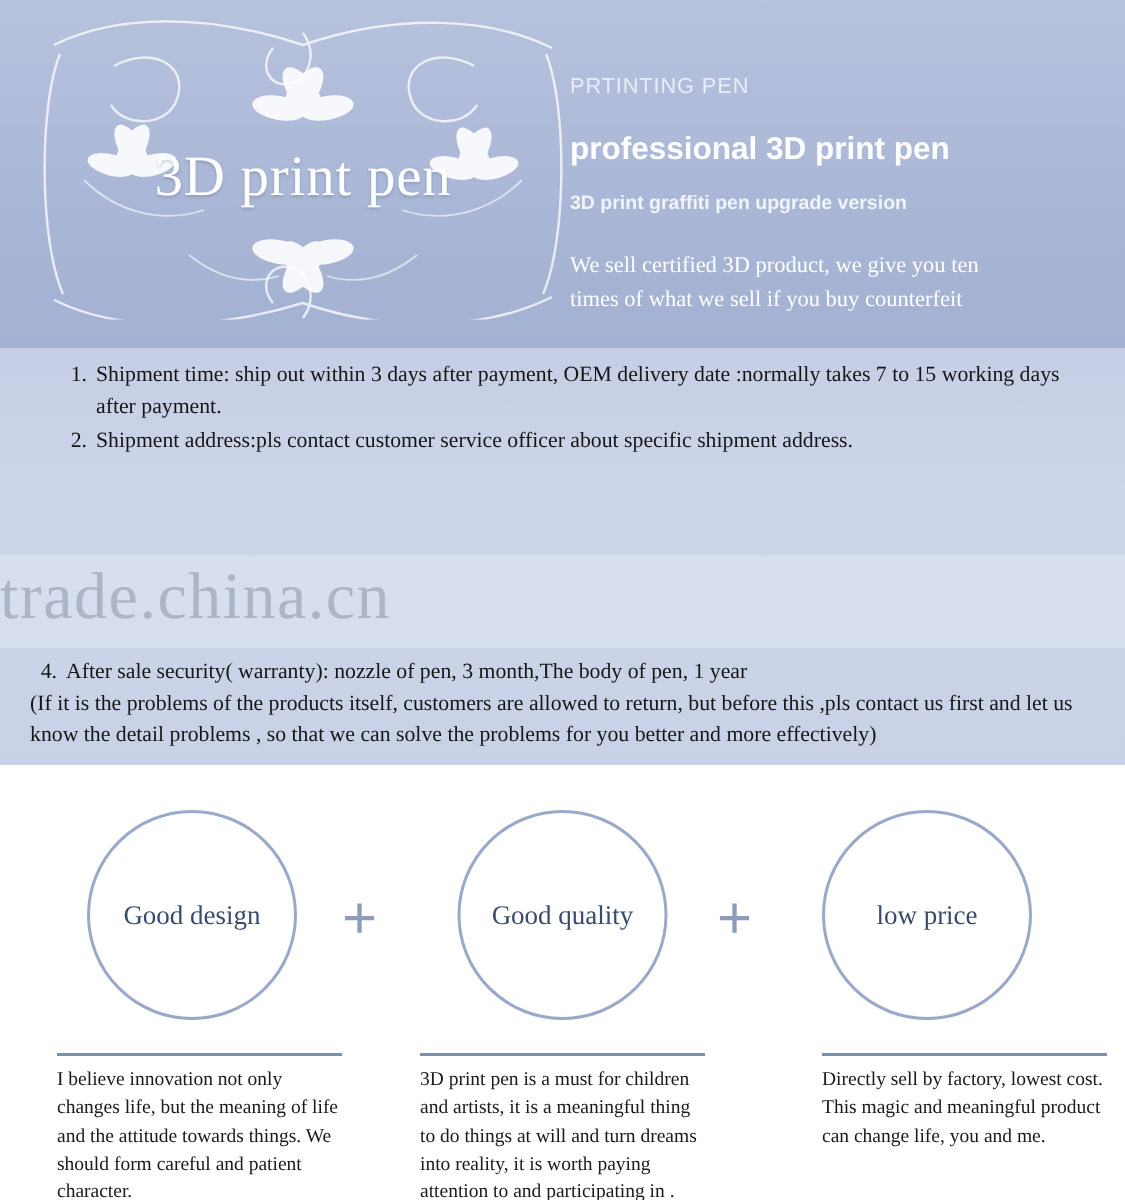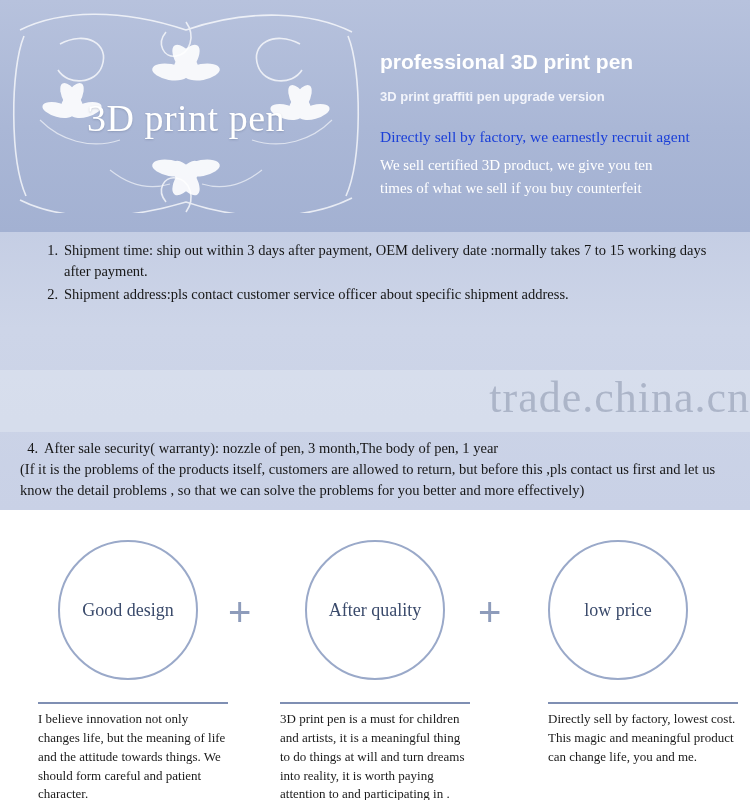--- a/index.html
+++ b/index.html
@@ -18,21 +18,21 @@
 
   
   .top {
     position: relative;
     width: 750px;
     height: 232px;
     background: linear-gradient(180deg,#b7c2dd 0%, #aab7d6 55%, #a3b1d2 100%);
   }
   .hero-left {
     position: absolute;
-    left: 0; top: 0;
+    left: 16px; top: 0;
     width: 372px; height: 213px;
     overflow: hidden;
   }
   .hero-left svg { display:block; }
   .hero-title {
     position: absolute;
     left: 0; top: 96px;
     width: 372px;
     text-align: center;
     color: #ffffff;
@@ -121,21 +121,21 @@
   .watermark-band {
     position: absolute;
     left: 0; top: 138px;
     width: 750px; height: 62px;
     background: rgba(224,229,240,.55);
   }
   .watermark {
     position: absolute;
     left: 0; top: 140px;
     width: 750px;
-    text-align: right;
+    text-align: left;
     font-size: 44px;
     color: #a9b2c6;
     font-family: "Liberation Serif", serif;
     letter-spacing: 1px;
     opacity: .92;
   }
   .post-list {
     position: absolute;
     left: 16px; top: 206px;
     width: 720px;
@@ -265,23 +265,23 @@
           <path d="M40 120 C60 140, 90 150, 120 140"></path>
           <path d="M332 120 C312 140, 282 150, 252 140"></path>
           <path d="M110 170 C130 186, 150 190, 170 184"></path>
           <path d="M262 170 C242 186, 222 190, 202 184"></path>
         </g>
       </svg>
       <div class="hero-title">3D print pen</div>
     </div>
 
     <div class="hero-right">
+      <div class="kicker">PRTINTING PEN</div>
       <div class="headline">professional 3D print pen</div>
       <div class="subline">3D print graffiti pen upgrade version</div>
-      <div class="blue-line">Directly sell by factory, we earnestly recruit agent</div>
       <div class="white-line">We sell certified 3D product, we give you ten</div>
       <div class="white-line">times of what we sell if you buy counterfeit</div>
     </div>
   </div>
 
   <div class="explain">
 
     <ul class="list">
       <li>
         <span class="num">1.</span>
@@ -305,21 +305,21 @@
     </div>
   </div>
 
   <div class="bottom">
     <div class="circles">
       <div class="circle c1">
         <span>Good design</span>
       </div>
       <div class="plus p1">+</div>
       <div class="circle c2">
-        <span>After quality</span>
+        <span>Good quality</span>
       </div>
       <div class="plus p2">+</div>
       <div class="circle c3">
         <span>low price</span>
       </div>
     </div>
 
     <div class="captions">
       <div class="cap cap1">
         <div class="bar"></div>

